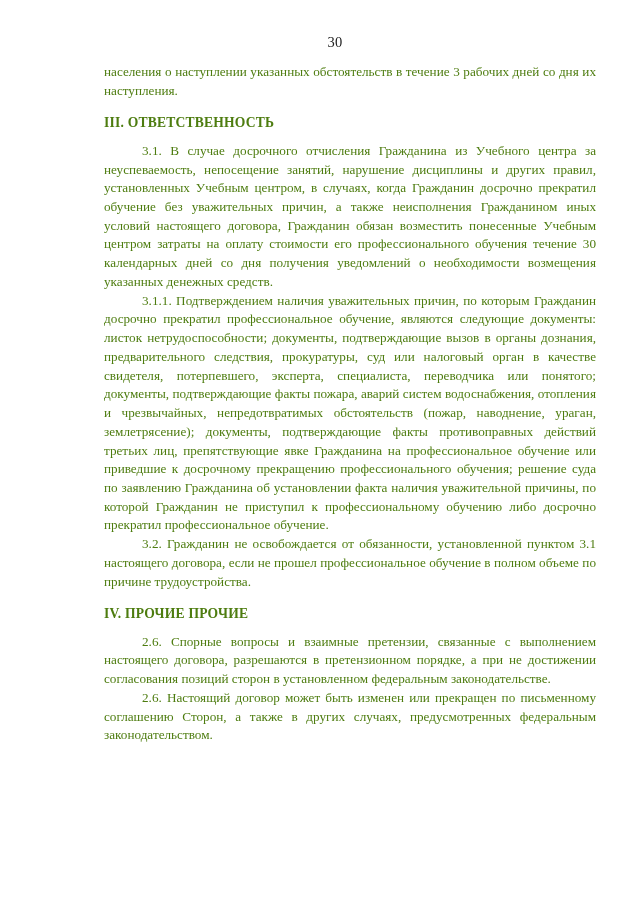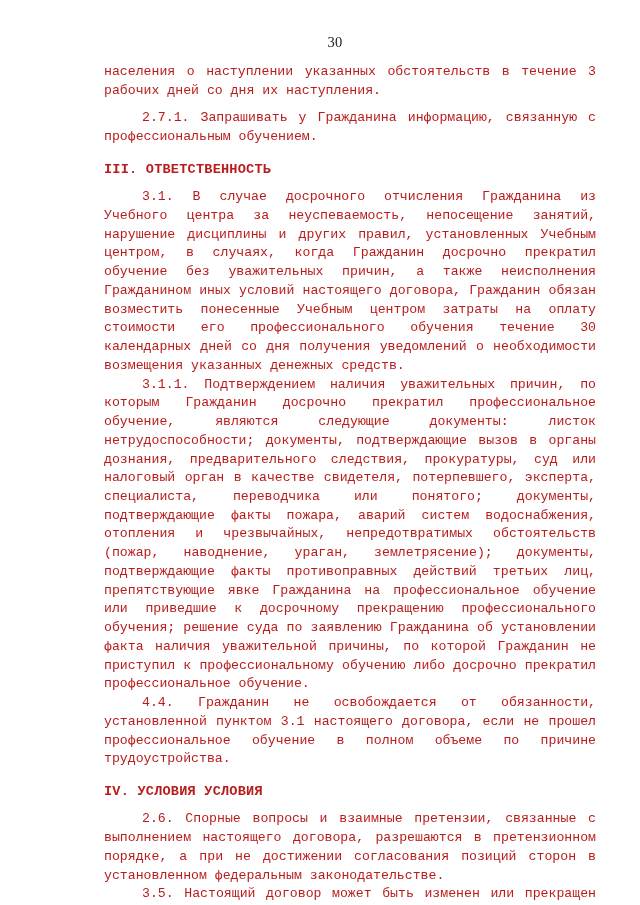--- a/index.html
+++ b/index.html
@@ -55,46 +55,44 @@
     font-weight: bold;
     font-size: 13.6px;
     margin: 13px 0 9px 0;
     letter-spacing: 0.2px;
   }
   .spaced {
     margin-top: 9px;
   }
   
   .doc-body p {
-    color: #b91c1c;
-    font-family: Liberation Mono, monospace;
+    color: #4d7c0f;
   }
 </style>
 </head>
 <body>
 
 <div class="page">
 
   <div class="page-number">30</div>
 
   <div class="doc-body">
 
     <p class="noindent">населения о наступлении указанных обстоятельств в течение 3 рабочих дней со дня их наступления.</p>
 
 
-    <p class="indent spaced">2.7.1. Запрашивать у Гражданина информацию, связанную с профессиональным обучением.</p>
 
     <p class="heading">III. ОТВЕТСТВЕННОСТЬ</p>
 
     <p class="indent">3.1. В случае досрочного отчисления Гражданина из Учебного центра за неуспеваемость, непосещение занятий, нарушение дисциплины и других правил, установленных Учебным центром, в случаях, когда Гражданин досрочно прекратил обучение без уважительных причин, а также неисполнения Гражданином иных условий настоящего договора, Гражданин обязан возместить понесенные Учебным центром затраты на оплату стоимости его профессионального обучения течение 30 календарных дней со дня получения уведомлений о необходимости возмещения указанных денежных средств.</p>
 
     <p class="indent">3.1.1. Подтверждением наличия уважительных причин, по которым Гражданин досрочно прекратил профессиональное обучение, являются следующие документы: листок нетрудоспособности; документы, подтверждающие вызов в органы дознания, предварительного следствия, прокуратуры, суд или налоговый орган в качестве свидетеля, потерпевшего, эксперта, специалиста, переводчика или понятого; документы, подтверждающие факты пожара, аварий систем водоснабжения, отопления и чрезвычайных, непредотвратимых обстоятельств (пожар, наводнение, ураган, землетрясение); документы, подтверждающие факты противоправных действий третьих лиц, препятствующие явке Гражданина на профессиональное обучение или приведшие к досрочному прекращению профессионального обучения; решение суда по заявлению Гражданина об установлении факта наличия уважительной причины, по которой Гражданин не приступил к профессиональному обучению либо досрочно прекратил профессиональное обучение.</p>
 
-    <p class="indent">4.4. Гражданин не освобождается от обязанности, установленной пунктом 3.1 настоящего договора, если не прошел профессиональное обучение в полном объеме по причине трудоустройства.</p>
+    <p class="indent">3.2. Гражданин не освобождается от обязанности, установленной пунктом 3.1 настоящего договора, если не прошел профессиональное обучение в полном объеме по причине трудоустройства.</p>
 
-    <p class="heading">IV. УСЛОВИЯ УСЛОВИЯ</p>
+    <p class="heading">IV. ПРОЧИЕ ПРОЧИЕ</p>
 
     <p class="indent">2.6. Спорные вопросы и взаимные претензии, связанные с выполнением настоящего договора, разрешаются в претензионном порядке, а при не достижении согласования позиций сторон в установленном федеральным законодательстве.</p>
 
-    <p class="indent">3.5. Настоящий договор может быть изменен или прекращен по письменному соглашению Сторон, а также в других случаях, предусмотренных федеральным законодательством.</p>
+    <p class="indent">2.6. Настоящий договор может быть изменен или прекращен по письменному соглашению Сторон, а также в других случаях, предусмотренных федеральным законодательством.</p>
 
   </div>
 </div>
 
 </body></html>

